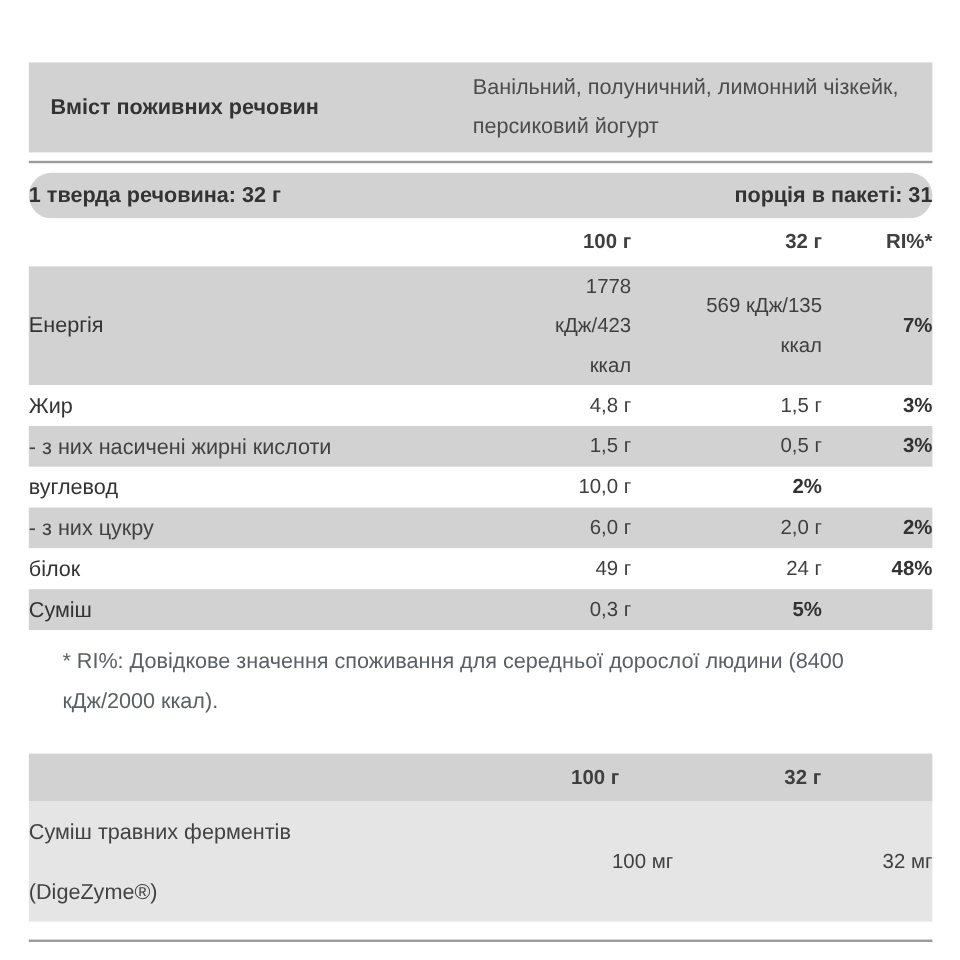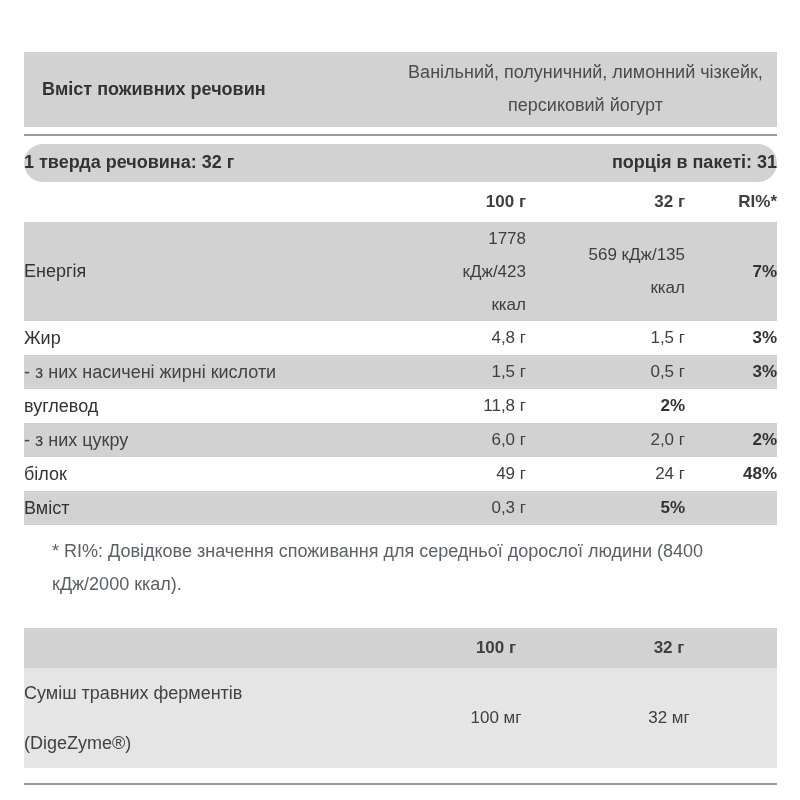--- a/index.html
+++ b/index.html
@@ -15,21 +15,21 @@
     width:800px;height:800px;background:#ffffff;
     font-family:"Liberation Sans", sans-serif;
     color:var(--textRegular);
     position:relative;overflow:hidden;
   }
   .sheet{position:absolute;top:52px;left:24px;width:753px;}
 
   
   .hdr-row{background:var(--grey);display:flex;align-items:center;min-height:70px;}
   .hdr-title{flex:0 0 370px;font-size:18px;font-weight:bold;color:var(--textDark);padding-left:18px;}
-  .hdr-flavors{flex:1;text-align:center;font-size:18px;line-height:1.85;color:#4c4c4c;padding:4px 0;}
+  .hdr-flavors{flex:1;font-size:18px;line-height:1.85;color:#4c4c4c;padding:4px 0;}
 
   
   .sep{border:none;border-top:2px solid var(--line);margin:7px 0 8px 0;}
   .sep.bottom{margin-top:15px;}
 
   
   .serving-row{background:var(--grey);display:flex;justify-content:space-between;align-items:center;
     height:38px;font-size:18px;font-weight:bold;color:var(--textDark);border-radius:19px;}
 
   
@@ -50,21 +50,21 @@
   
   .footnote{margin-top:10px;font-size:18px;line-height:1.82;color:var(--textMuted);max-width:712px;margin-left:28px;}
 
   
   .t2{margin-top:27px;}
   .t2grid{display:grid;grid-template-columns:1fr 130px 216px;align-items:center;}
   .t2head{background:var(--grey);min-height:40px;font-weight:bold;color:var(--textDark);font-size:17px;}
   .t2head .t2v{text-align:center;}
   .t2row{background:#e5e5e5;min-height:96px;font-size:18px;}
   .t2lbl{white-space:pre-line;line-height:2.8;color:var(--textRegular);}
-  .t2v{text-align:center;font-size:17px;color:#3f3f3f;}
+  .t2v{text-align:right;font-size:17px;color:#3f3f3f;}
 </style>
 </head>
 <body>
 
 <div class="sheet">
 
   <div class="hdr-row">
     <div class="hdr-title">Вміст поживних речовин</div>
     <div class="hdr-flavors">Ванільний, полуничний, лимонний чізкейк, персиковий йогурт</div>
   </div>
@@ -102,40 +102,40 @@
 
   <div class="grid nrow grey">
     <div class="lbl sub">- з них насичені жирні кислоти</div>
     <div class="cv">1,5 г</div>
     <div class="cv">0,5 г</div>
     <div class="cv pct">3%</div>
   </div>
 
   <div class="grid nrow white">
     <div class="lbl main">вуглевод</div>
-    <div class="cv">11,8 г</div>
+    <div class="cv">10,0 г</div>
     <div class="cv pct">2%</div>
   </div>
 
   <div class="grid nrow grey">
     <div class="lbl sub">- з них цукру</div>
     <div class="cv">6,0 г</div>
     <div class="cv">2,0 г</div>
     <div class="cv pct">2%</div>
   </div>
 
   <div class="grid nrow white">
     <div class="lbl main">білок</div>
     <div class="cv">49 г</div>
     <div class="cv">24 г</div>
     <div class="cv pct">48%</div>
   </div>
 
   <div class="grid nrow grey">
-    <div class="lbl main">Вміст</div>
+    <div class="lbl main">Суміш</div>
     <div class="cv">0,3 г</div>
     <div class="cv pct">5%</div>
   </div>
 
   <div class="footnote">* RI%: Довідкове значення споживання для середньої дорослої людини (8400 кДж/2000 ккал).</div>
 
   <div class="t2">
     <div class="t2grid t2head">
       <div></div>
       <div class="t2v">100 г</div>

